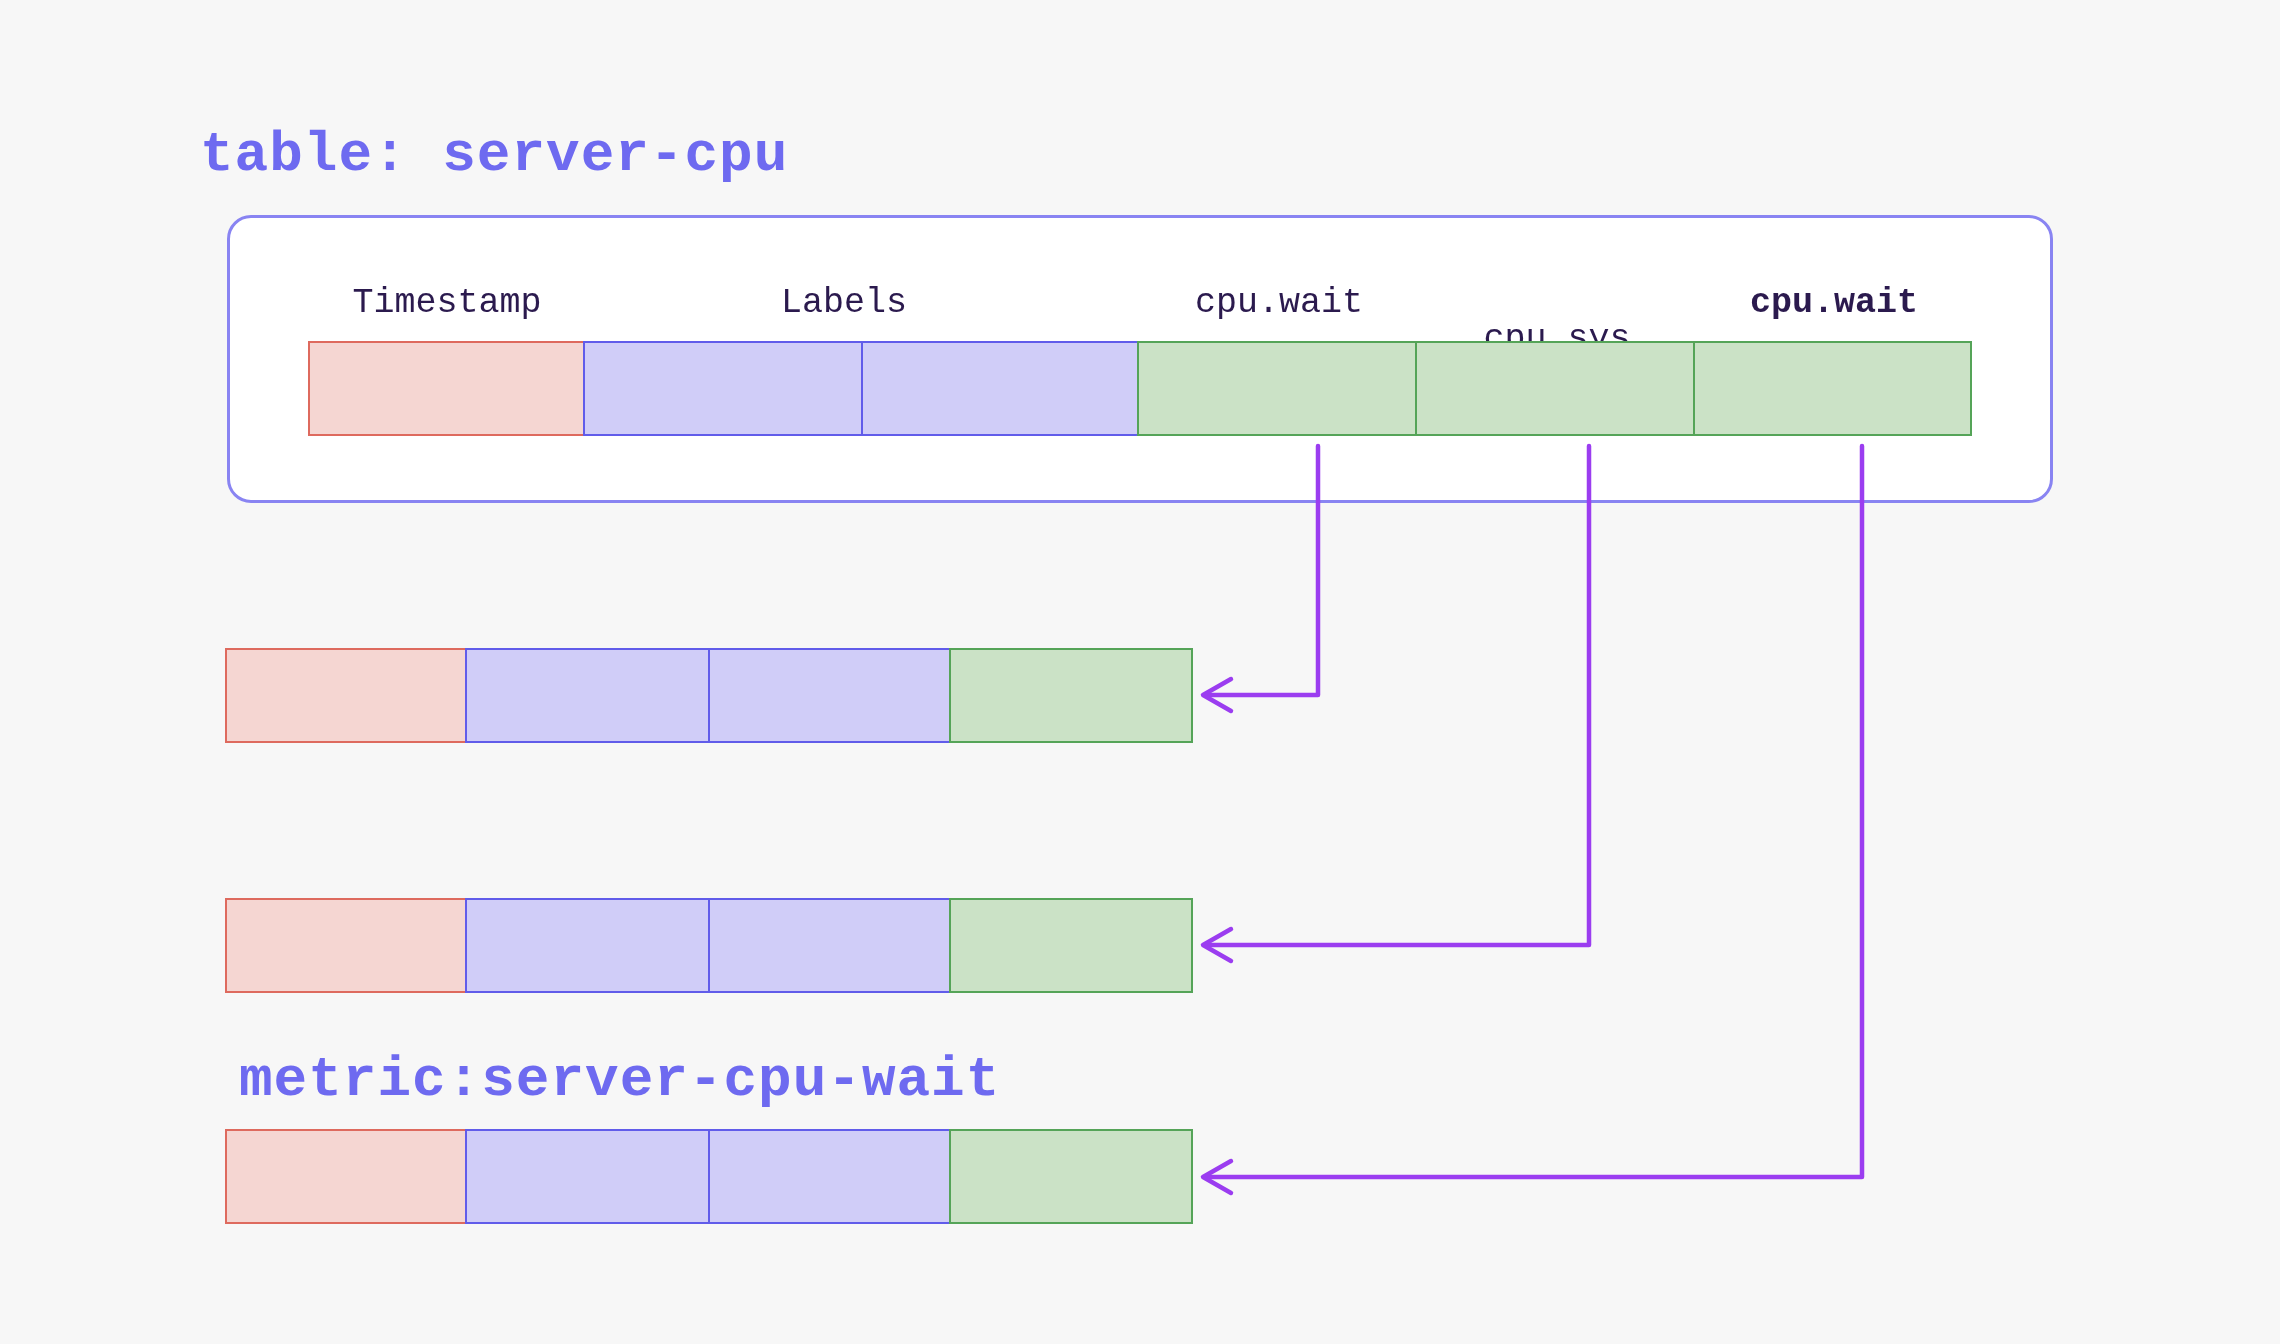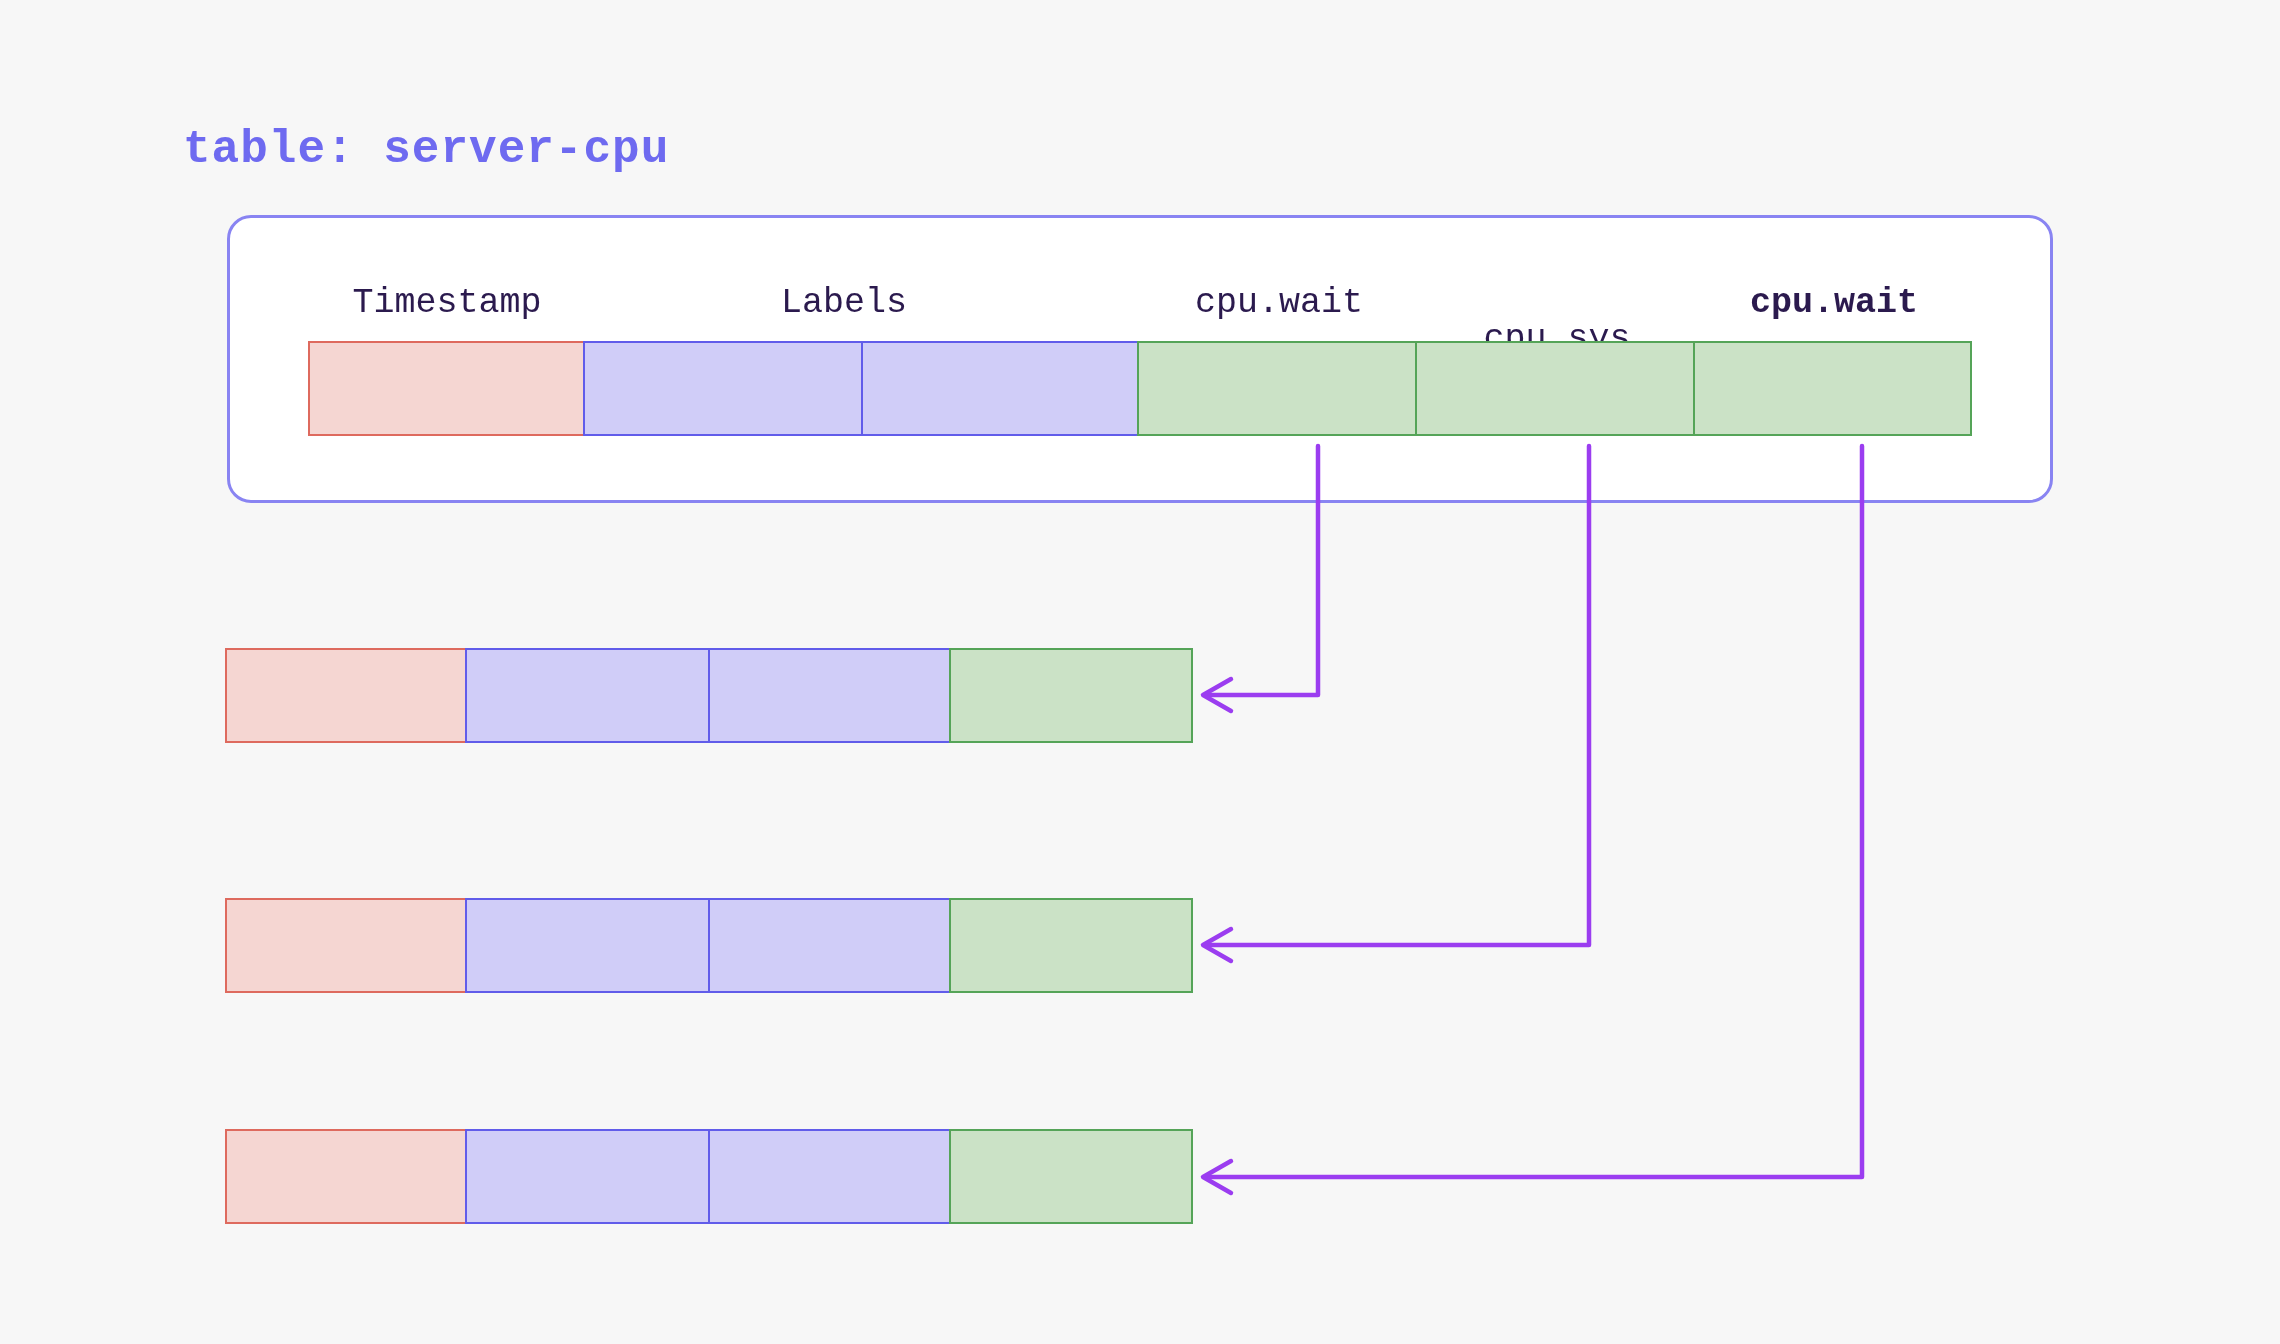--- a/index.html
+++ b/index.html
@@ -7,26 +7,27 @@
   #canvas {
     position: relative;
     width: 2280px;
     height: 1344px;
     background: var(--c-page-bg, #f7f7f7);
     font-family: "Liberation Mono", "DejaVu Sans Mono", monospace;
     overflow: hidden;
   }
   .mono-title {
     position: absolute;
-    font-size: 46px;
+    font-size: 56px;
     font-weight: bold;
     line-height: 1;
     letter-spacing: 1px;
     color: var(--c-title-text, #6e6af0);
     white-space: pre;
+    margin-left: 17px;
   }
   .table-box {
     position: absolute;
     left: 227px; top: 215px;
     width: 1826px; height: 288px;
     box-sizing: border-box;
     background: var(--c-box-bg, #ffffff);
     border: 3px solid var(--c-box-border, #8984f2);
     border-radius: 24px;
   }
@@ -99,20 +100,21 @@
     <div class="cell c-field" style="width:244px;"></div>
   </div>
 
   <div class="row" style="left:225px; top:898px; width:970px;">
     <div class="cell c-ts" style="width:242px;"></div>
     <div class="cell c-label" style="width:245px;"></div>
     <div class="cell c-label" style="width:243px;"></div>
     <div class="cell c-field" style="width:244px;"></div>
   </div>
 
+  <div class="mono-title" style="left:222px; top:1052px;">metric:server-cpu-wait</div>
   <div class="row" style="left:225px; top:1129px; width:970px;">
     <div class="cell c-ts" style="width:242px;"></div>
     <div class="cell c-label" style="width:245px;"></div>
     <div class="cell c-label" style="width:243px;"></div>
     <div class="cell c-field" style="width:244px;"></div>
   </div>
 
   <svg id="arrow-overlay" viewBox="0 0 2280 1344" xmlns="http://www.w3.org/2000/svg">
     <g>
       <path class="arrow-path" d="M1318 446 L1318 695 L1205 695"></path>

